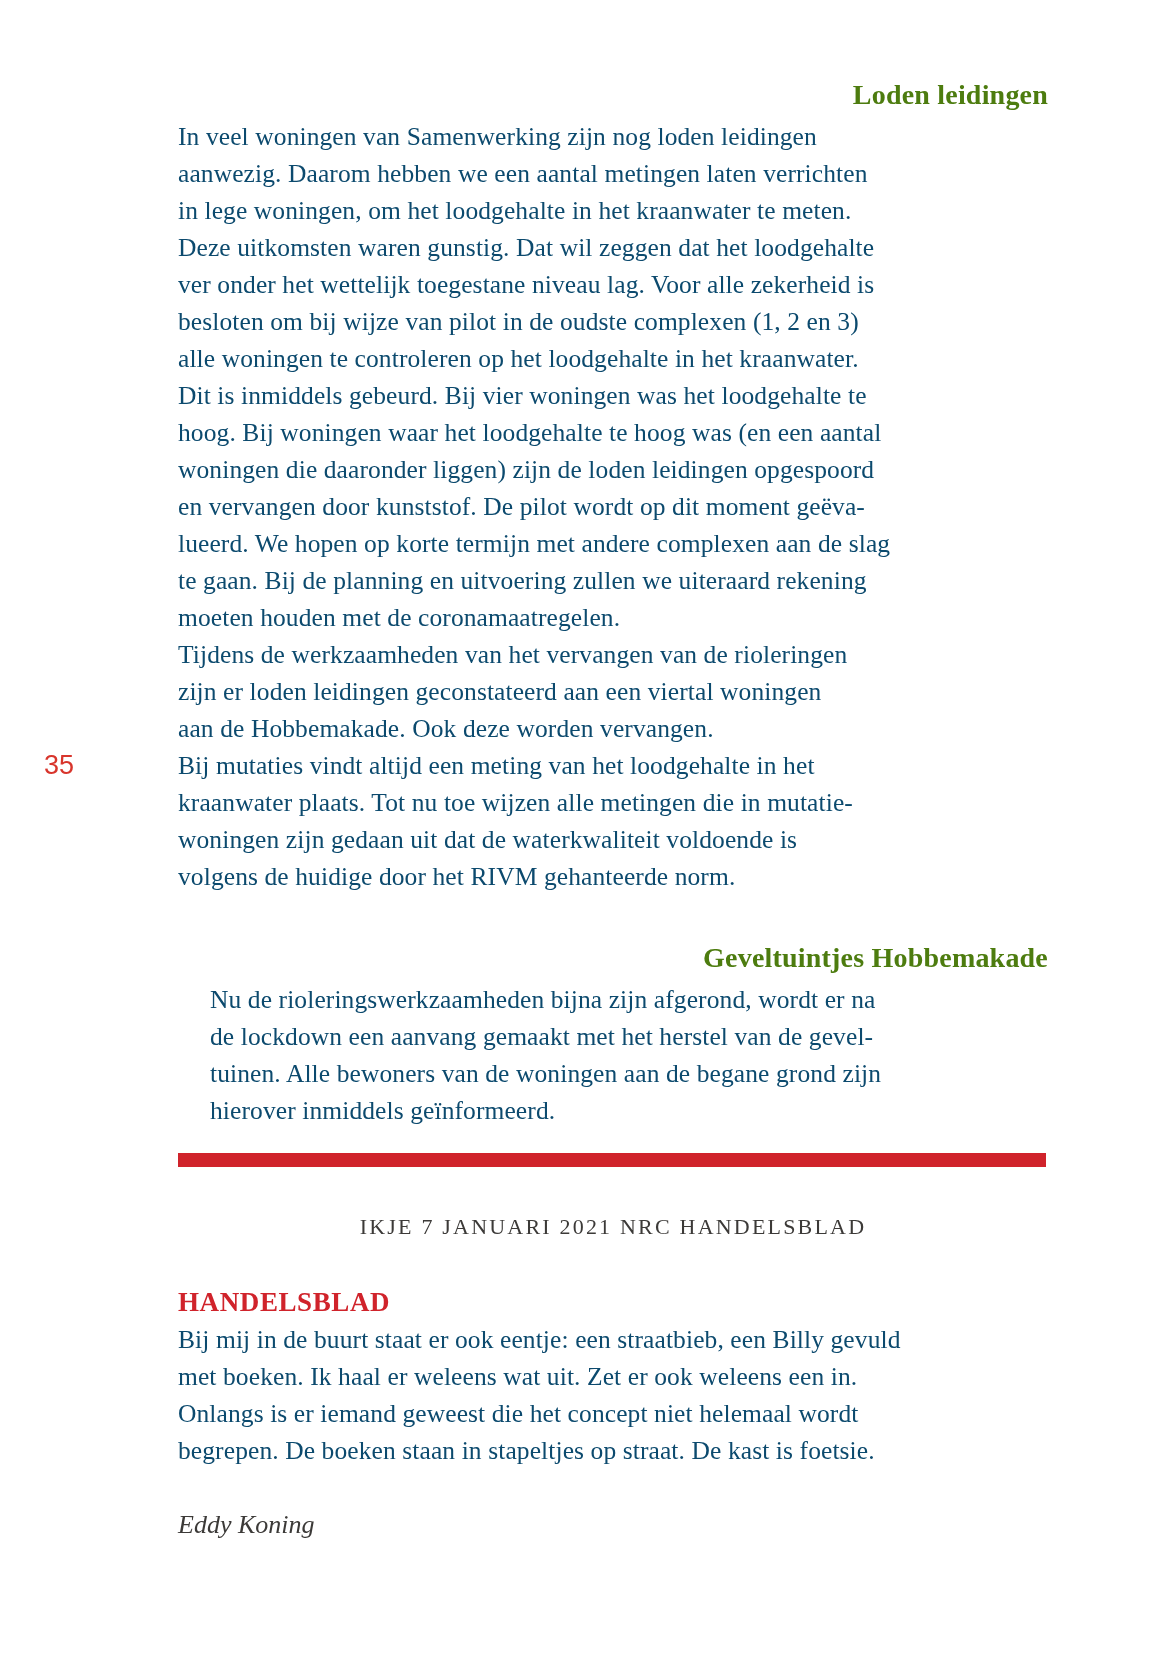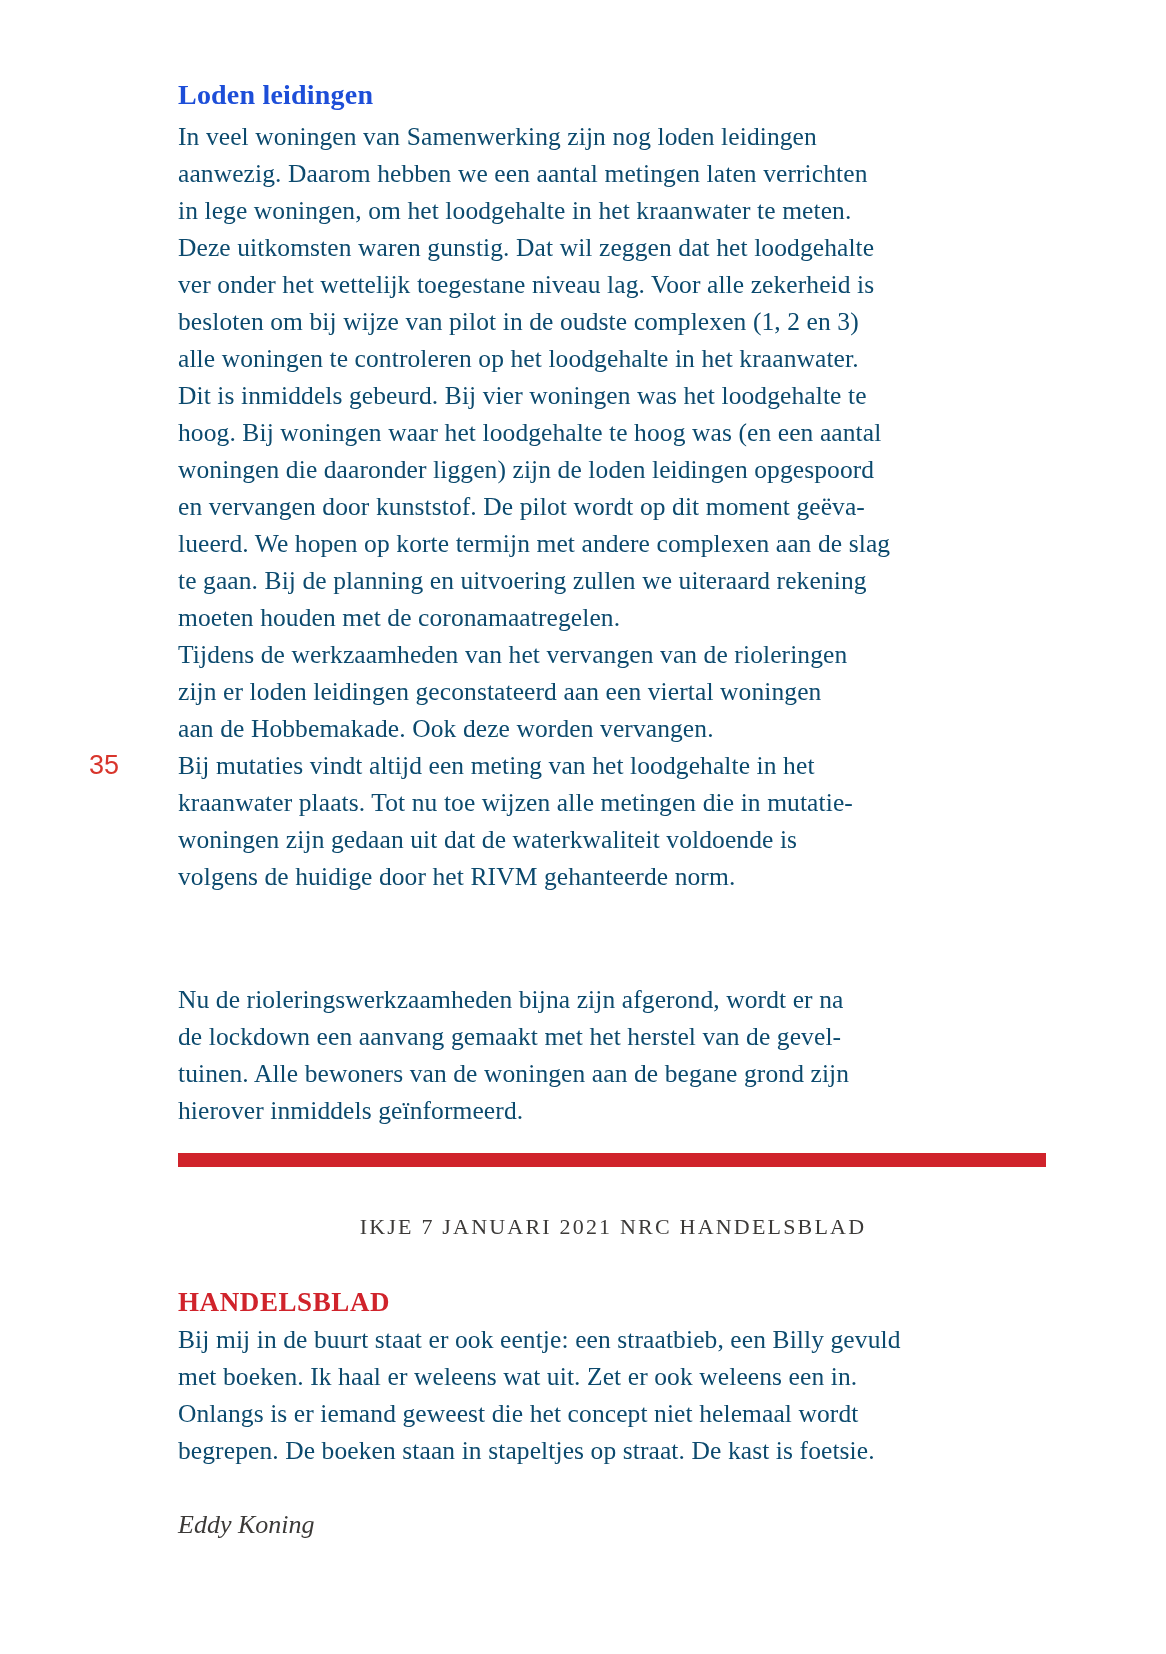--- a/index.html
+++ b/index.html
@@ -16,31 +16,31 @@
   .body-text {
     font-size: 25.5px;
     line-height: 37px;
     color: #0c4a6e;
     white-space: pre;
     letter-spacing: 0.1px;
   }
   .section-heading {
     font-size: 28px;
     font-weight: bold;
-    color: #1d4ed8;
+    color: #4d7c0f;
     letter-spacing: 0.2px;
+    text-align: right;
   }
   .page-number {
     position: absolute;
     left: 44px;
     top: 750px;
     font-family: "Liberation Sans", sans-serif;
     font-size: 27px;
     color: #d8352c;
-    margin-left: 45px;
   }
   .divider-bar {
     position: absolute;
     left: 178px;
     top: 1153px;
     width: 868px;
     height: 14px;
     background: #d0232b;
   }
   .source-line {
@@ -85,22 +85,23 @@
 te gaan. Bij de planning en uitvoering zullen we uiteraard rekening
 moeten houden met de coronamaatregelen.
 Tijdens de werkzaamheden van het vervangen van de rioleringen
 zijn er loden leidingen geconstateerd aan een viertal woningen
 aan de Hobbemakade. Ook deze worden vervangen.
 Bij mutaties vindt altijd een meting van het loodgehalte in het
 kraanwater plaats. Tot nu toe wijzen alle metingen die in mutatie-
 woningen zijn gedaan uit dat de waterkwaliteit voldoende is
 volgens de huidige door het RIVM gehanteerde norm.</div>
 
+  <div class="col section-heading" style="top: 942px;">Geveltuintjes Hobbemakade</div>
 
-  <div class="col body-text" style="top: 981px;">Nu de rioleringswerkzaamheden bijna zijn afgerond, wordt er na
+  <div class="col body-text" style="top: 981px; margin-left: 32px;">Nu de rioleringswerkzaamheden bijna zijn afgerond, wordt er na
 de lockdown een aanvang gemaakt met het herstel van de gevel-
 tuinen. Alle bewoners van de woningen aan de begane grond zijn
 hierover inmiddels geïnformeerd.</div>
 
   <div class="divider-bar"></div>
 
   <div class="col source-line" style="top: 1214px;">IKJE 7 JANUARI 2021 NRC HANDELSBLAD</div>
 
   <div class="col clip-heading" style="top: 1287px;">HANDELSBLAD</div>
 

